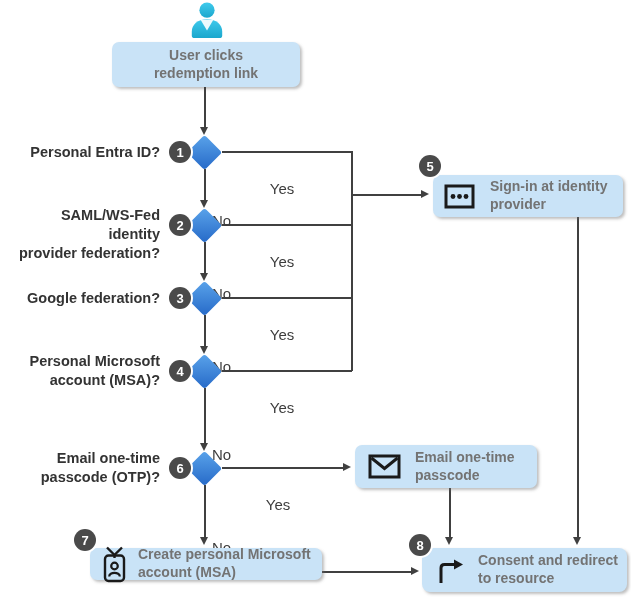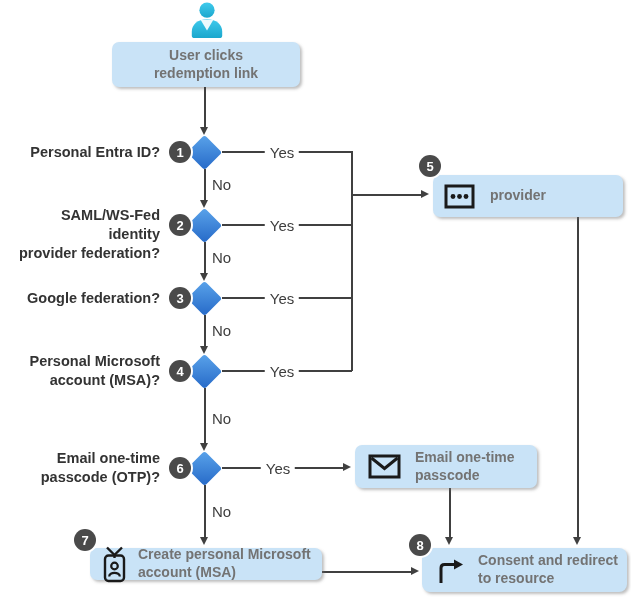--- a/index.html
+++ b/index.html
@@ -34,21 +34,21 @@
   
   .vline { position:absolute; width:1.5px; background:#404040; }
   .hline { position:absolute; height:1.5px; background:#404040; }
   .arr-d { position:absolute; width:0; height:0;
     border-left:4.5px solid transparent; border-right:4.5px solid transparent;
     border-top:8px solid #404040; }
   .arr-r { position:absolute; width:0; height:0;
     border-top:4.5px solid transparent; border-bottom:4.5px solid transparent;
     border-left:8px solid #404040; }
   
-  .elabel { position:absolute; font-size:15px; color:#3d3d3d; }
+  .elabel { position:absolute; font-size:15px; color:#3d3d3d;margin-top:36px; }
   .elabel.onLine { transform:translate(-50%,-50%); background:#ffffff; padding:0 5px; }
   
   .qlabel {
     position:absolute; left:0; width:160px; text-align:right;
     font-weight:bold; font-size:14.5px; color:#333; line-height:19px;
   }
 </style>
 </head>
 <body>
 
@@ -157,20 +157,21 @@
   <div class="box" style="left:433px;top:175px;width:190px;height:42px;padding-left:11px;">
     <span class="ico">
       <svg width="31" height="25" viewBox="0 0 31 25">
         <rect x="2" y="2" width="27" height="21" fill="none" stroke="#1a1a1a" stroke-width="3"></rect>
         <circle cx="9" cy="12.5" r="2.4" fill="#1a1a1a"></circle>
         <circle cx="15.5" cy="12.5" r="2.4" fill="#1a1a1a"></circle>
         <circle cx="22" cy="12.5" r="2.4" fill="#1a1a1a"></circle>
       </svg>
     </span>
     <div class="txt" style="margin-left:15px;">
+      <div>Sign-in at identity</div>
       <div>provider</div>
     </div>
   </div>
   <div class="numc" style="left:419px;top:155px;">5</div>
 
   <div class="box" style="left:355px;top:445px;width:182px;height:43px;padding-left:13px;">
     <span class="ico">
       <svg width="33" height="27" viewBox="0 0 33 27">
         <rect x="2" y="3" width="29" height="21" fill="none" stroke="#1a1a1a" stroke-width="3"></rect>
         <path d="M3.5,5 L16.5,15.5 L29.5,5" fill="none" stroke="#1a1a1a" stroke-width="3"></path>

